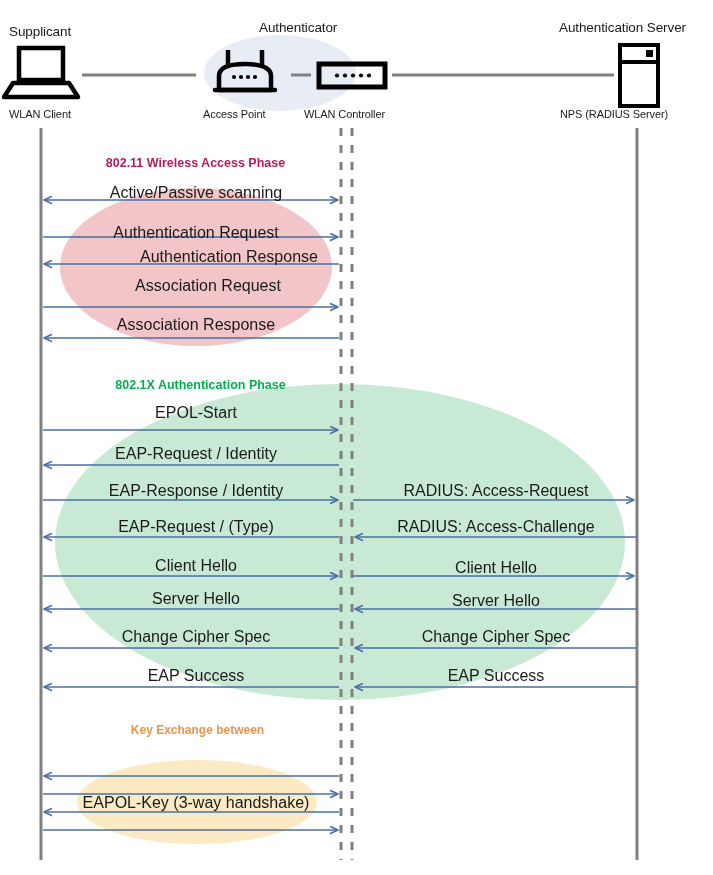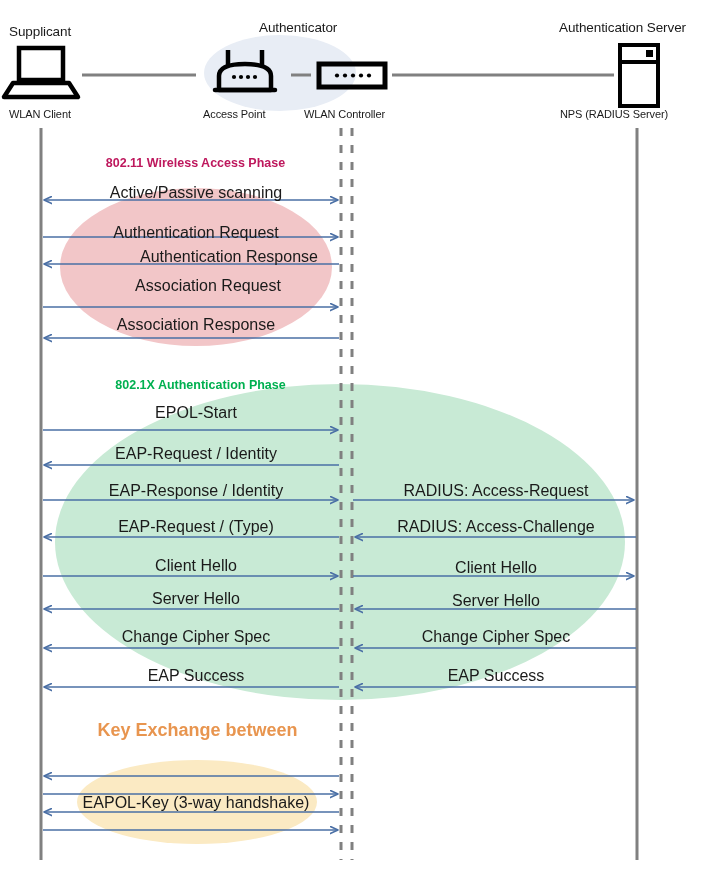--- a/index.html
+++ b/index.html
@@ -150,21 +150,21 @@
   <div class="hdr-label node-label" style="left:9px; top:108px;">WLAN Client</div>
   <div class="hdr-label node-label" style="left:203px; top:108px;">Access Point</div>
   <div class="hdr-label node-label" style="left:304px; top:108px;">WLAN Controller</div>
   <div class="hdr-label node-label" style="left:560px; top:108px;">NPS (RADIUS Server)</div>
 
   <div class="phase-title" style="left:88px; top:154px; width:215px; color:#be185d;">802.11 Wireless Access Phase</div>
 
   <div class="phase-title" style="left:98px; top:376px; width:205px; color:#00b050;">802.1X Authentication Phase</div>
 
   <div style="position:absolute; left:70px; top:721px; width:255px; text-align:center;
-              color:#e8954f; font-size:18px; font-weight:bold; line-height:19px;">
+              color:#e8954f; font-size:12px; font-weight:bold; line-height:19px;">
     <div>Key Exchange between</div>
   </div>
 
   <div class="msg-label" style="left:196px; top:184px;">Active/Passive scanning</div>
   <div class="msg-label" style="left:196px; top:224px;">Authentication  Request</div>
   <div class="msg-label" style="left:196px; top:248px;margin-left:33px;">Authentication  Response</div>
   <div class="msg-label" style="left:196px; top:277px;margin-left:12px;">Association Request</div>
   <div class="msg-label" style="left:196px; top:316px;">Association Response</div>
 
   <div class="msg-label" style="left:196px; top:404px;">EPOL-Start</div>

